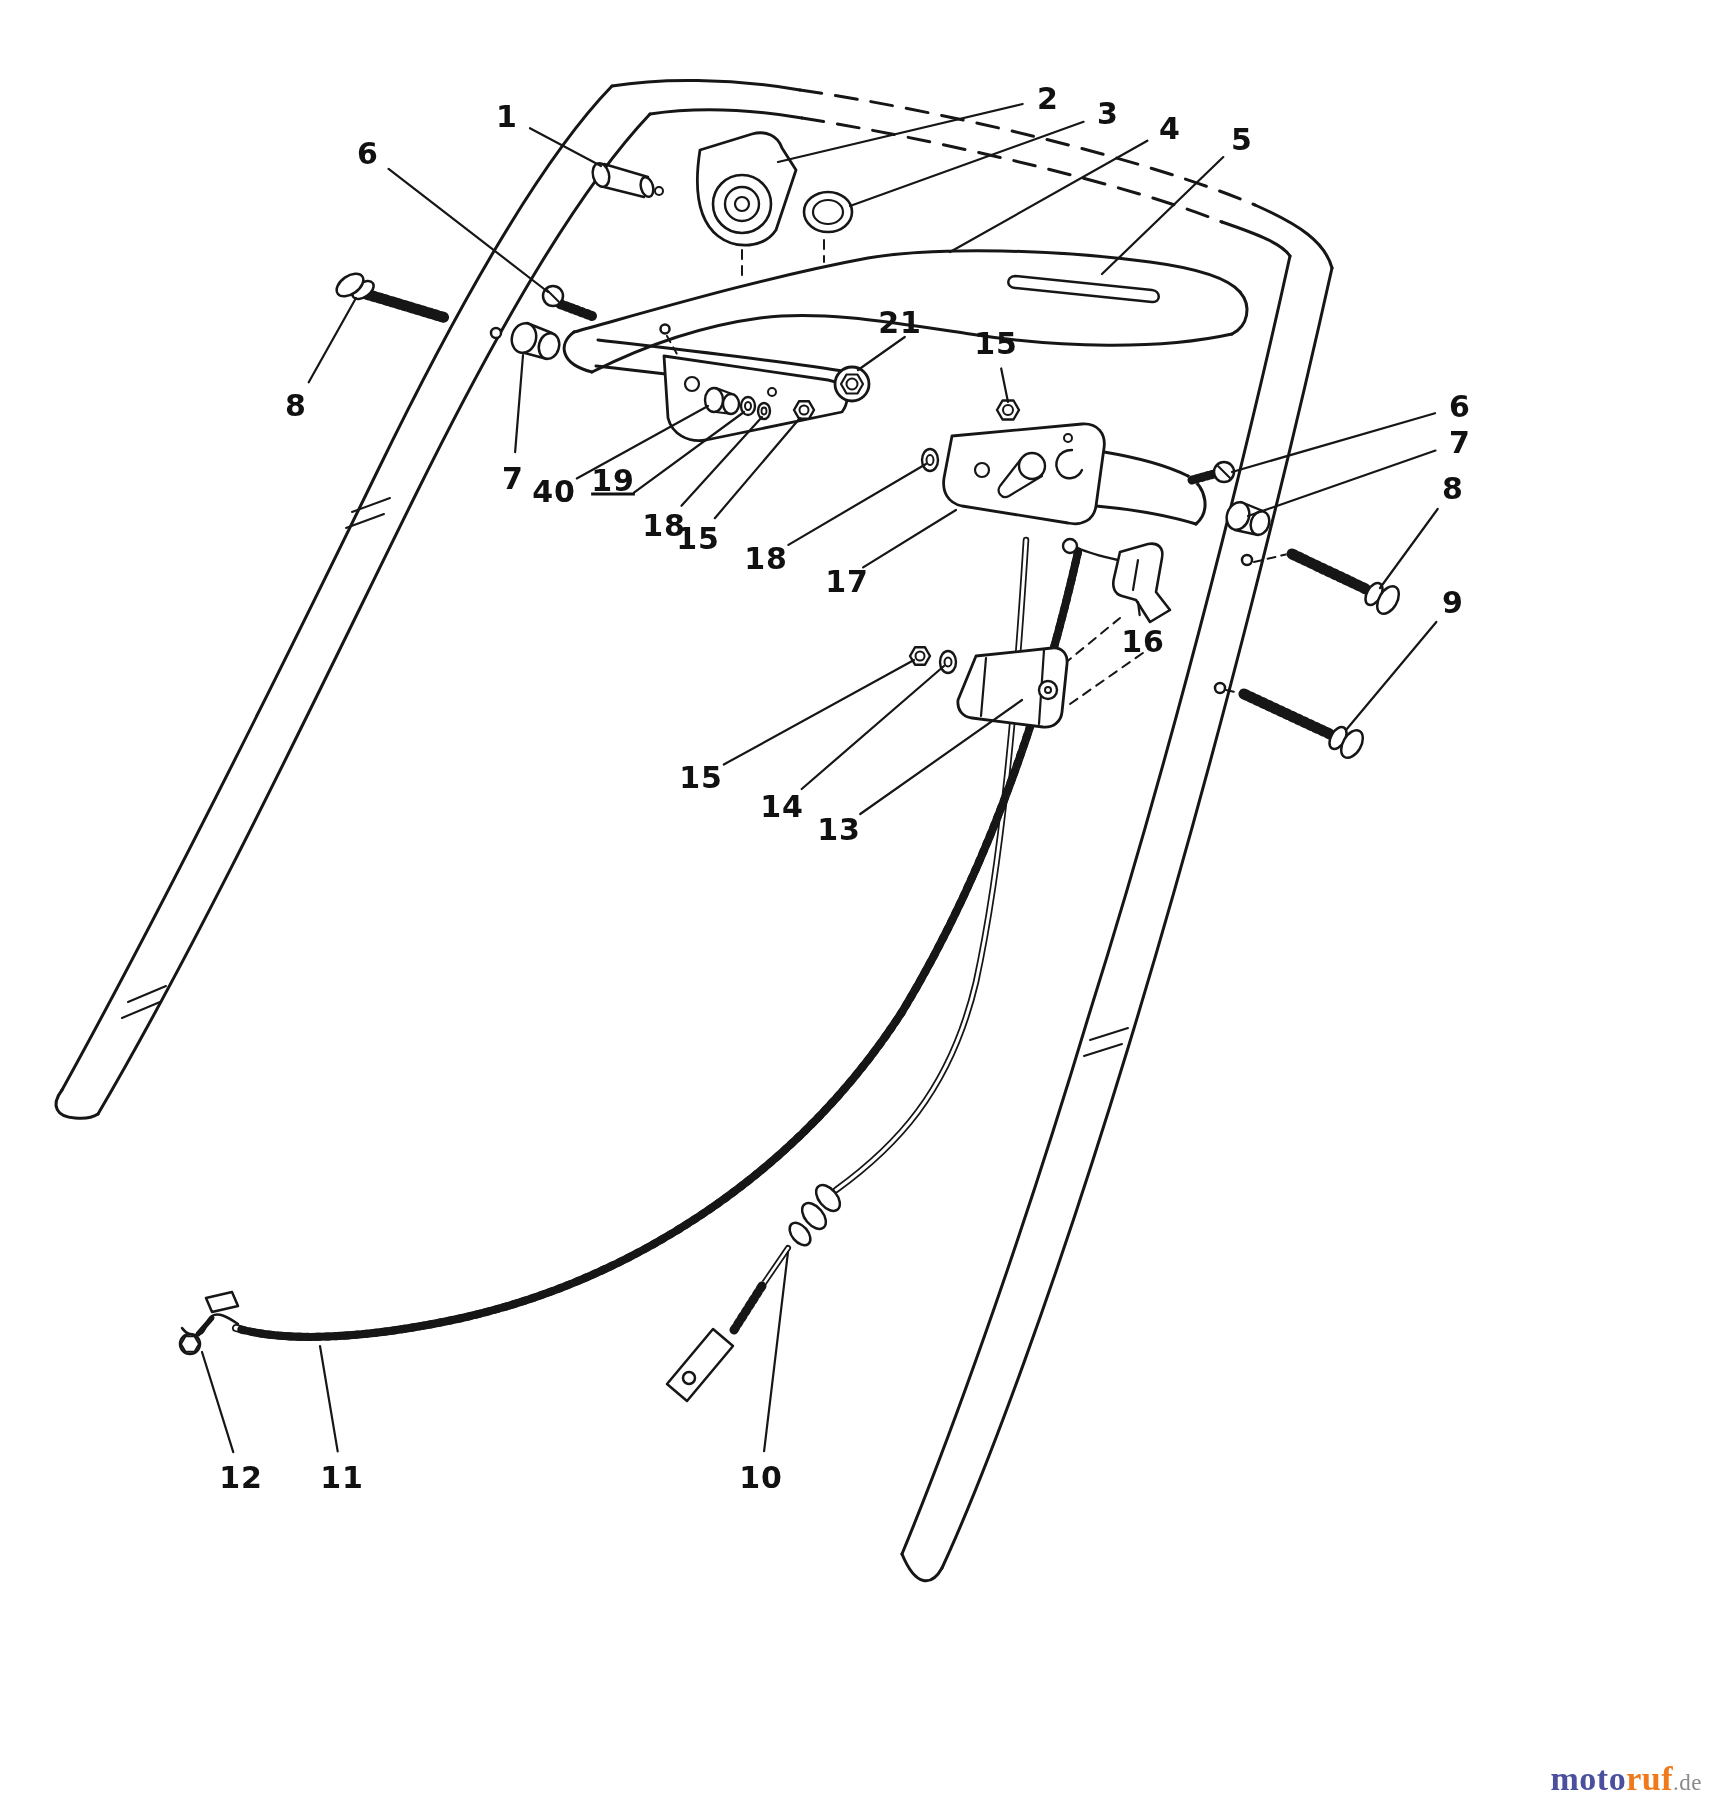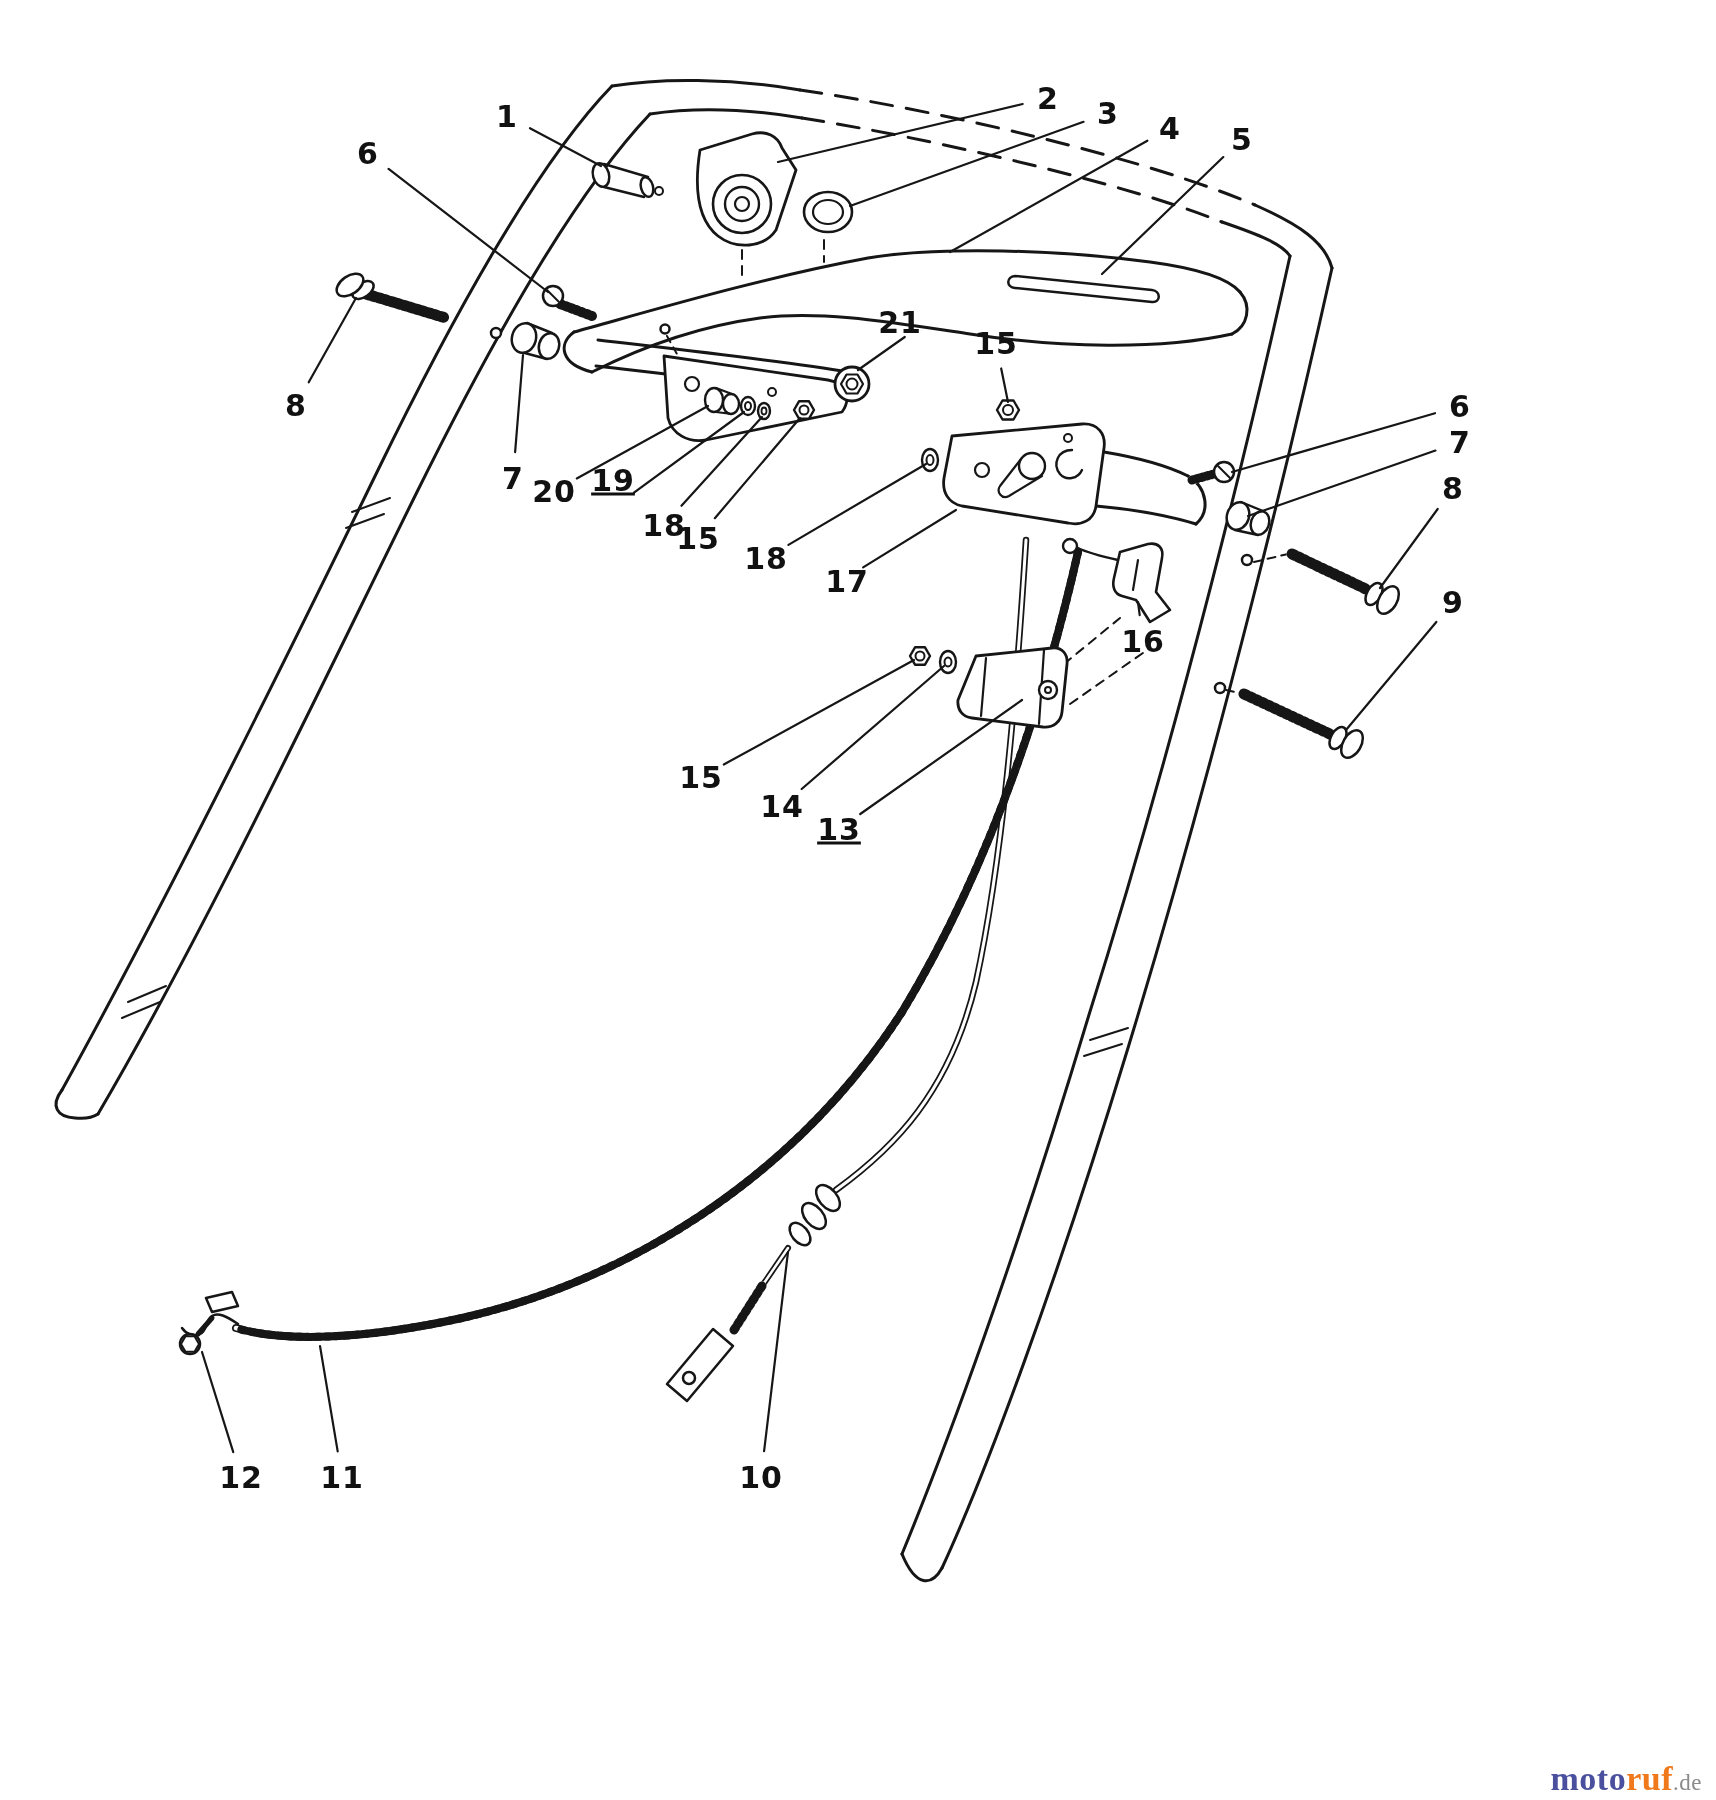--- a/index.html
+++ b/index.html
@@ -290,32 +290,32 @@
 <div class="logo"><span style="color: rgb(75, 80, 158);">moto</span><span style="color: rgb(240, 121, 28); margin-top: 40px;">ruf</span><span class="suffix" style="color: rgb(138, 138, 138);">.de</span></div>
 
 <div class="callout" style="left: 507px; top: 116px;">1</div>
     <div class="callout" style="left: 1048px; top: 98px;">2</div>
     <div class="callout" style="left: 1108px; top: 113px;">3</div>
     <div class="callout" style="left: 1170px; top: 128px;">4</div>
     <div class="callout" style="left: 1242px; top: 139px;">5</div>
     <div class="callout" style="left: 368px; top: 153px;">6</div>
     <div class="callout" style="left: 296px; top: 405px;">8</div>
     <div class="callout" style="left: 513px; top: 478px;">7</div>
-    <div class="callout" style="left: 554px; top: 491px;">20</div>
+    <div class="callout" style="left: 554px; top: 491px;">40</div>
     <div class="callout" style="left: 613px; top: 480px; text-decoration: underline;">19</div>
     <div class="callout" style="left: 664px; top: 525px;">18</div>
     <div class="callout" style="left: 698px; top: 538px;">15</div>
     <div class="callout" style="left: 900px; top: 322px;">21</div>
     <div class="callout" style="left: 996px; top: 343px;">15</div>
     <div class="callout" style="left: 766px; top: 558px;">18</div>
     <div class="callout" style="left: 841px; top: 581px; margin-left: 6px;">17</div>
     <div class="callout" style="left: 1143px; top: 641px;">16</div>
     <div class="callout" style="left: 1460px; top: 406px;">6</div>
     <div class="callout" style="left: 1460px; top: 442px;">7</div>
     <div class="callout" style="left: 1453px; top: 488px;">8</div>
     <div class="callout" style="left: 1453px; top: 602px;">9</div>
     <div class="callout" style="left: 701px; top: 777px;">15</div>
     <div class="callout" style="left: 782px; top: 806px;">14</div>
-    <div class="callout" style="left: 839px; top: 829px; text-decoration: underline;">13</div>
+    <div class="callout" style="left: 839px; top: 829px;">13</div>
     <div class="callout" style="left: 761px; top: 1477px;">10</div>
     <div class="callout" style="left: 342px; top: 1477px;">11</div>
     <div class="callout" style="left: 241px; top: 1477px; text-align: right;">12</div>
   </div>
 
 </body></html>

